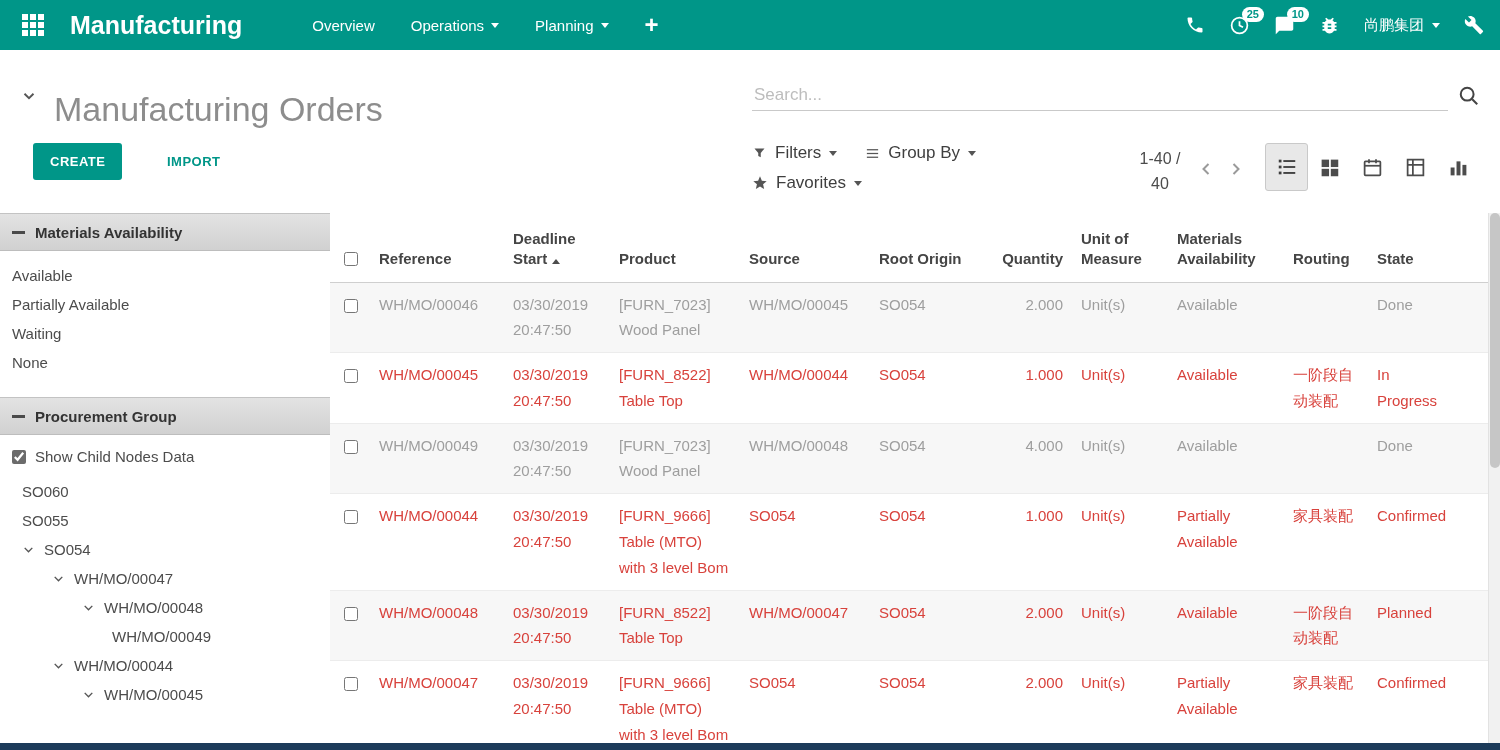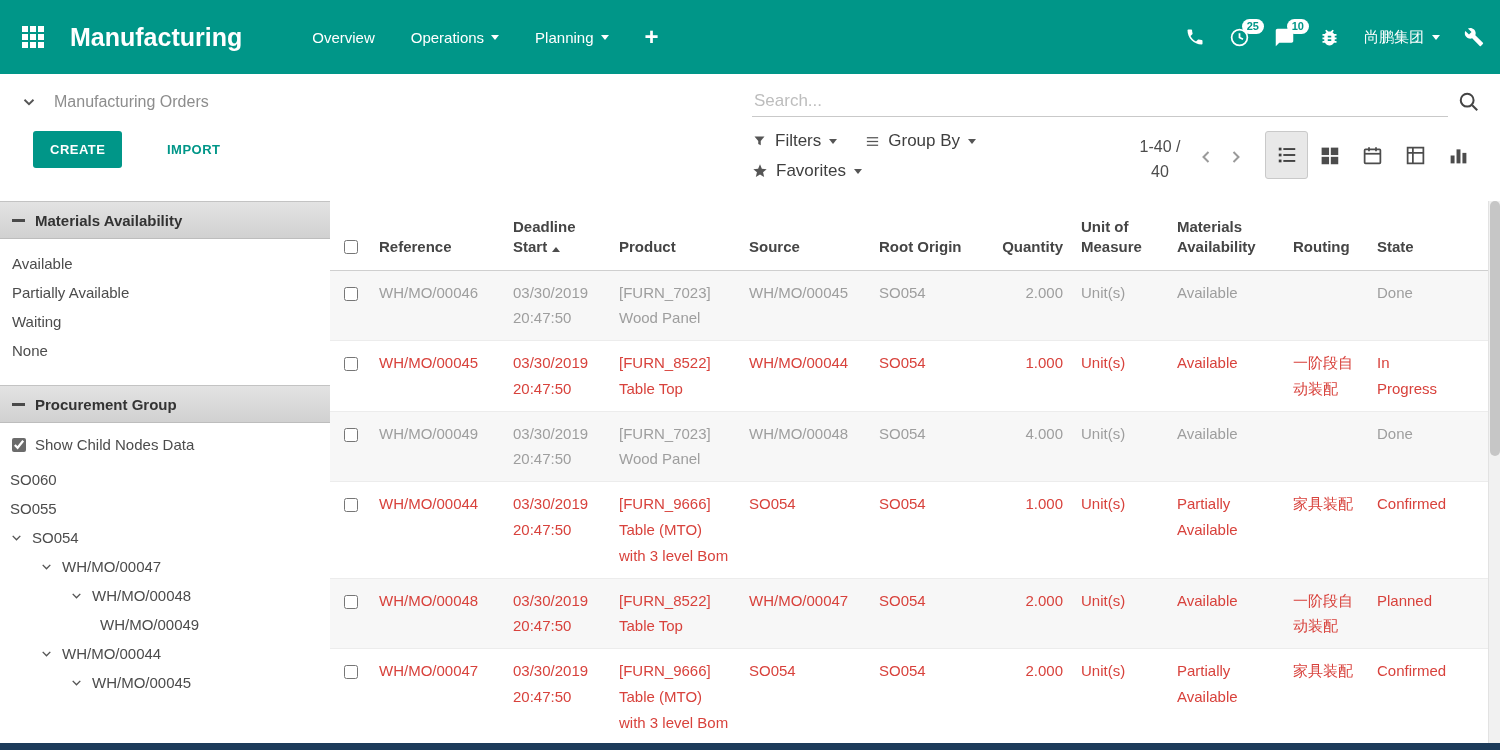--- a/index.html
+++ b/index.html
@@ -1,38 +1,38 @@
 <!DOCTYPE html>
 <html style="--accent: #009688; --danger: #d8423c; --muted: #9e9e9e;"><head>
 <meta charset="utf-8">
 <style>
   * { box-sizing: border-box; margin: 0; padding: 0; }
   html,body { width:1500px; height:750px; overflow:hidden; }
   body { font-family:"Liberation Sans", sans-serif; background:#fff; color:#4c4c4c; }
   .app { width:1500px; height:750px; display:flex; flex-direction:column; overflow:hidden; position:relative; background:#fff; }
 
   
-  .navbar { height:74px; flex:none; background:var(--accent,#009688); display:flex; align-items:center; padding:0 16px; color:#fff; }
+  .navbar { height:50px; flex:none; background:var(--accent,#009688); display:flex; align-items:center; padding:0 16px; color:#fff; }
   .apps-btn { width:34px; height:34px; display:flex; align-items:center; justify-content:center; cursor:pointer; }
   .brand { font-size:25px; font-weight:bold; margin:0 70px 0 20px; cursor:pointer; }
   .menus { display:flex; align-items:center; gap:36px; font-size:15px; }
   .menus .menu-item { display:inline-flex; align-items:center; gap:7px; cursor:pointer; white-space:nowrap; }
   .menu-plus { font-size:24px; font-weight:bold; line-height:1; cursor:pointer; }
   .caret-down { width:0; height:0; border-left:4px solid transparent; border-right:4px solid transparent; border-top:5px solid #fff; display:inline-block; }
   .nav-right { margin-left:auto; display:flex; align-items:center; gap:24px; font-size:15px; }
   .nav-ic { position:relative; display:inline-flex; align-items:center; cursor:pointer; }
   .badge { position:absolute; top:-8px; right:-14px; background:#fff; color:var(--accent,#009688); font-size:11px; font-weight:bold; border-radius:9px; padding:1px 5px; line-height:13px; }
   .avatar { width:27px; height:27px; border-radius:50%; background:radial-gradient(circle at 35% 30%, #b08968, #6d4c33); display:inline-block; flex:none; }
   .user-item, .company-item { display:inline-flex; align-items:center; gap:8px; cursor:pointer; white-space:nowrap; }
 
   
   .control-panel { padding:12px 20px 10px; flex:none; }
   .cp-top { display:flex; justify-content:space-between; align-items:center; }
   .breadcrumb-area { display:flex; align-items:center; gap:16px; }
-  .page-title { font-size:16px; font-weight:400; color:#8d8d8d; }
+  .page-title { font-size:34px; font-weight:400; color:#8d8d8d;margin-top:28px; }
   .search { width:728px; display:flex; align-items:center; }
   .search input { flex:1; border:none; border-bottom:1px solid #c9c9c9; background:transparent; font-size:17px; padding:5px 2px; color:#555; outline:none; font-family:"Liberation Sans", sans-serif; }
   .search input::placeholder { color:#bdbdbd; }
   .search-icon { margin-left:10px; cursor:pointer; display:inline-flex; }
 
   .cp-bottom { display:flex; justify-content:space-between; align-items:flex-start; margin-top:14px; }
   .btn-create { background:var(--accent,#009688); color:#fff; border:none; padding:11px 17px; font-size:13px; font-weight:bold; letter-spacing:.5px; border-radius:3px; cursor:pointer; font-family:"Liberation Sans", sans-serif;margin-left:13px; }
   .btn-import { background:none; border:none; color:var(--accent,#009688); font-size:13px; font-weight:bold; letter-spacing:.5px; margin-left:20px; cursor:pointer; font-family:"Liberation Sans", sans-serif;padding-left:20px; }
   .cp-right { width:728px; display:flex; align-items:flex-start; }
   .filter-group { flex:1; }
@@ -50,21 +50,21 @@
   .content { flex:1; display:flex; overflow:hidden; position:relative; }
 
   
   .sidebar { width:330px; flex:none; overflow:hidden; }
   .side-header { height:38px; background:linear-gradient(#e3e3e3,#d1d1d1); border-top:1px solid #c3c3c3; border-bottom:1px solid #bdbdbd; display:flex; align-items:center; gap:10px; padding:0 12px; font-size:15px; font-weight:bold; color:#333; cursor:pointer; }
   .dash-icon { width:13px; height:3px; background:#4a4a4a; display:inline-block; flex:none; }
   .side-list { padding:10px 0 20px; }
   .side-item { padding:6px 12px; font-size:15px; color:#4c4c4c; cursor:pointer; }
   .side-check { display:flex; align-items:center; gap:9px; padding:13px 12px 6px; font-size:15px; color:#4c4c4c; cursor:pointer; }
   .side-check input { width:14px; height:14px; accent-color:#6b6b6b; }
-  .tree { padding-top:6px; }
+  .tree { padding-top:6px;padding-left:12px; }
   .tree-item { display:flex; align-items:center; gap:9px; padding:6px 0; font-size:15px; color:#4c4c4c; cursor:pointer; }
   .tree-chevron { display:inline-flex; flex:none; }
 
   
   .listview { flex:1; overflow:hidden; background:#fff; --cols:40px 134px 106px 130px 130px 106px 96px 96px 116px 84px 90px; }
   .thead { display:grid; grid-template-columns:var(--cols); align-items:end; padding:16px 0 12px; border-bottom:1px solid #cfcfcf; }
   .cell { padding:0 9px; }
   .th { font-weight:bold; color:#454545; font-size:15px; line-height:1.35; }
   .c-check { padding-left:14px; }
   .c-check input { width:14px; height:14px; }

